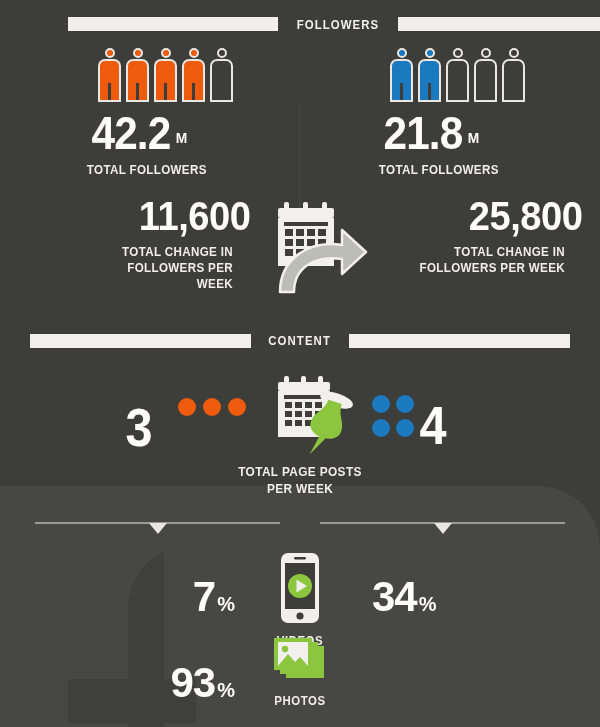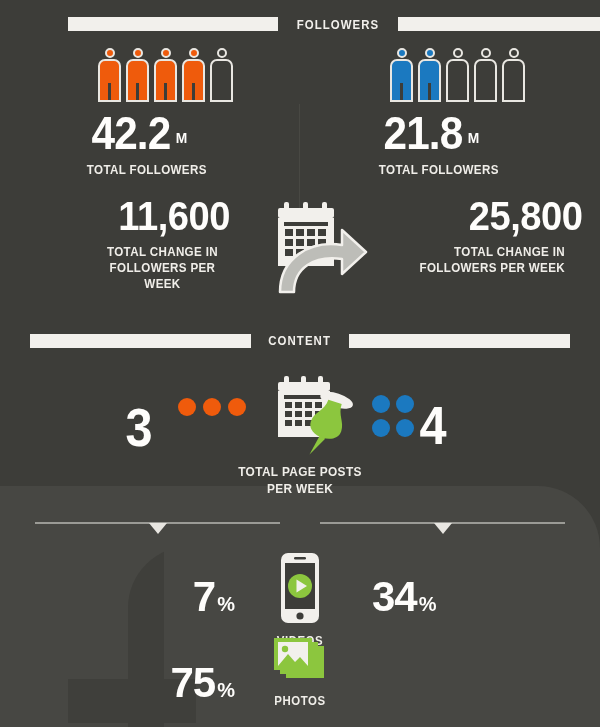--- a/index.html
+++ b/index.html
@@ -87,21 +87,21 @@
     color:#f0eee9;font-size:13.5px;font-weight:bold;letter-spacing:.4px;
     padding-left:80px;margin-top:6px;line-height:1.18;
     font-family:"Liberation Sans Narrow","Liberation Sans",sans-serif;
     transform:scaleX(.86);transform-origin:left center;
   }
   .vdiv{position:absolute;left:299px;top:58px;width:1px;height:122px;background:#484843;}
 
   
   .change{position:absolute;left:0;top:196px;width:600px;height:110px;}
   .ccol{position:absolute;top:0;width:250px;}
-  .ccol.left{left:18px;text-align:center;}
+  .ccol.left{left:18px;text-align:right;}
   .ccol.right{left:350px;text-align:right;}
   .ccol .num{
     color:#fefdfb;font-size:41px;font-weight:bold;line-height:1;
     letter-spacing:-.5px;
     font-family:"Liberation Sans Narrow","Liberation Sans",sans-serif;
     transform:scaleX(.93);transform-origin:left center;
   }
   .ccol.left .num,.ccol.left .cap2{padding-left:86px;}
   .ccol.right .num,.ccol.right .cap2{padding-left:20px;}
   .cap2{
@@ -377,21 +377,21 @@
         </svg>
         <span class="mlabel">VIDEOS</span>
       </div>
       <div class="pct r">
         <span class="n">34</span><span class="s">%</span>
       </div>
     </div>
 
     <div class="mrow photos">
       <div class="pct l">
-        <span class="n">75</span><span class="s">%</span>
+        <span class="n">93</span><span class="s">%</span>
       </div>
       <div class="micon">
         <svg viewBox="0 0 56 48" width="56" height="48" aria-hidden="true">
           <rect x="14" y="8" width="38" height="32" fill="#8cc63e"></rect>
           <rect x="8" y="4" width="38" height="32" fill="#8cc63e"></rect>
           <rect x="2" y="0" width="38" height="32" fill="#8cc63e"></rect>
           <rect x="6" y="4" width="30" height="24" fill="#f2f0ec"></rect>
           <circle cx="13" cy="11" r="3.2" fill="#8cc63e"></circle>
           <path d="M6 28 L16 16 L23 24 L28 19 L36 28 Z" fill="#8cc63e"></path>
         </svg>

